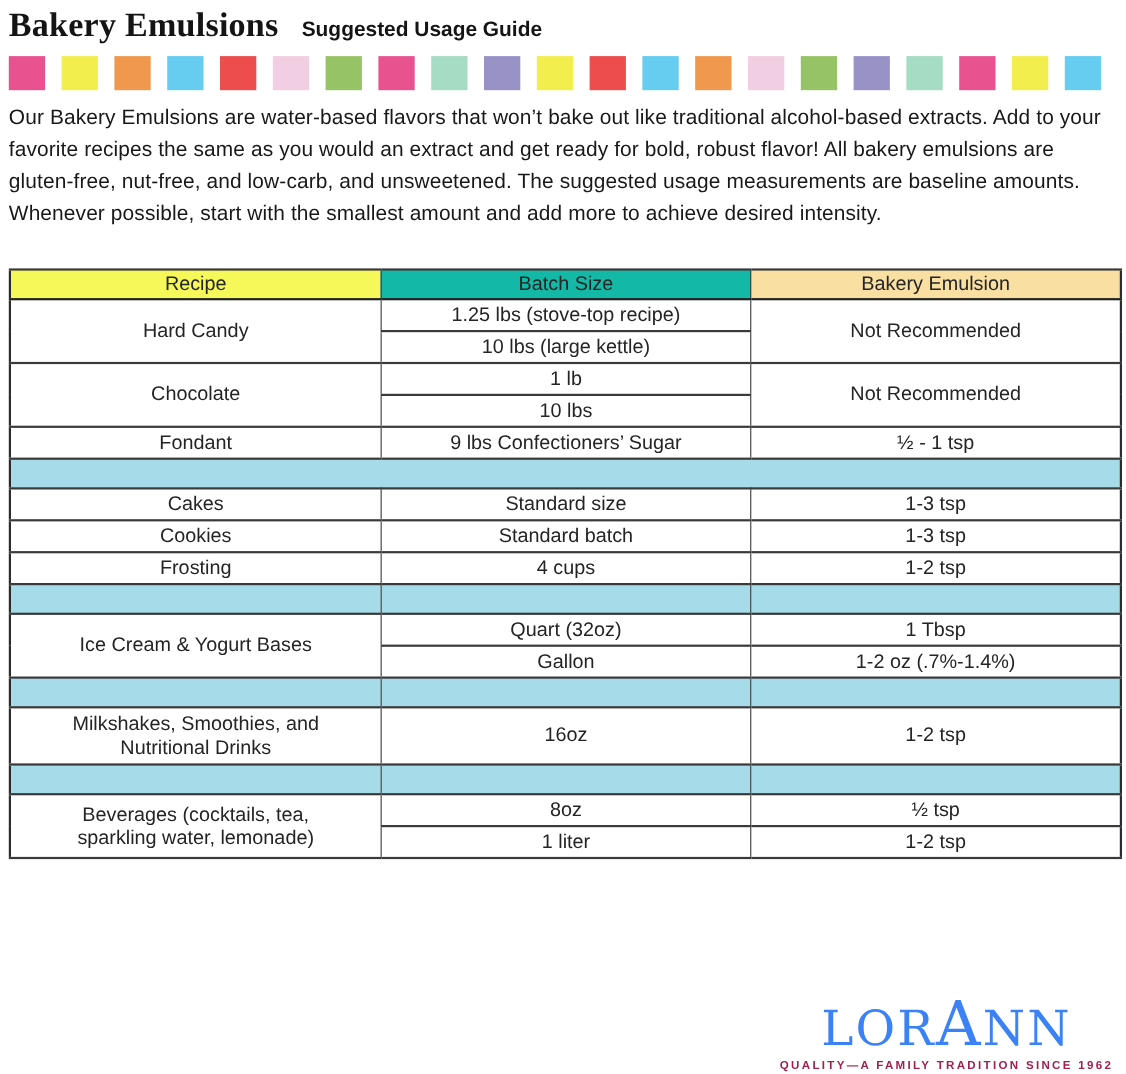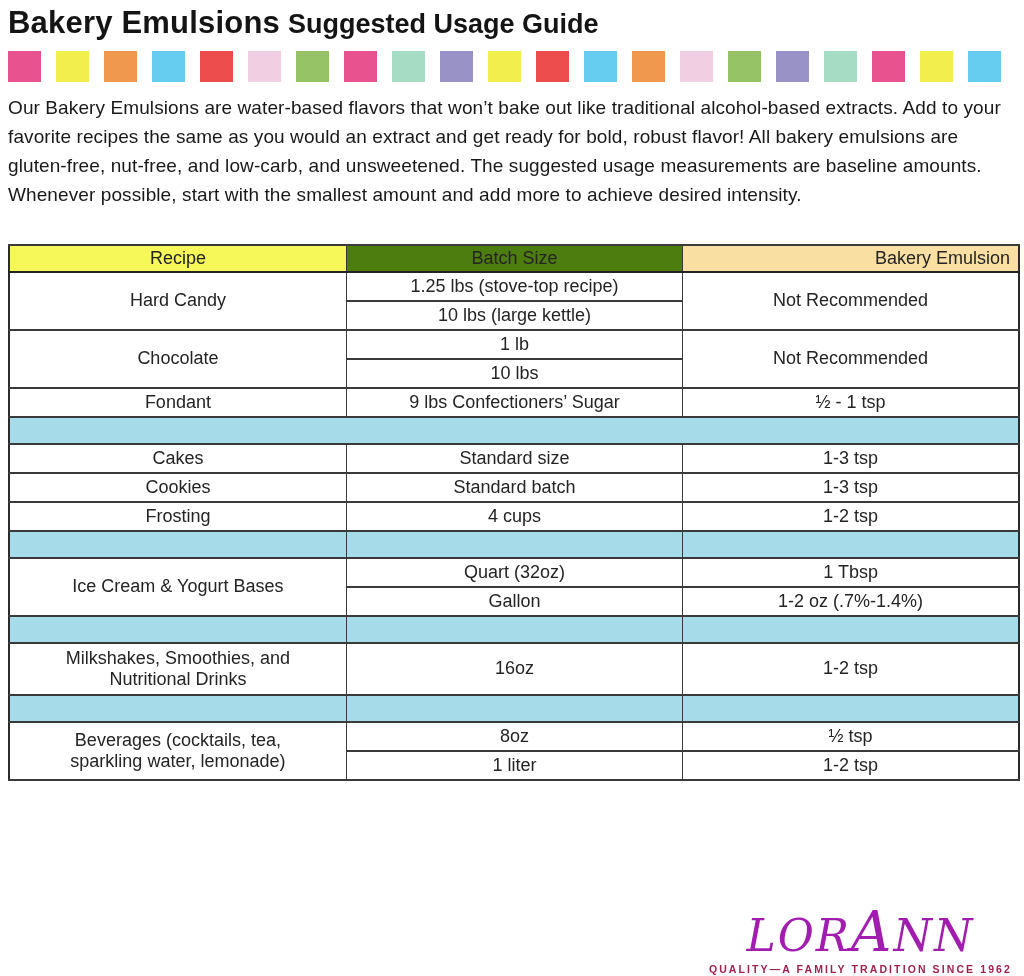--- a/index.html
+++ b/index.html
@@ -9,22 +9,22 @@
     background: #ffffff;
     font-family: "Liberation Sans", sans-serif;
     color: #1f1f1f;
     position: relative;
     overflow: hidden;
   }
   .page { padding: 2px 8px 0 8px; }
 
   
   .title { margin: 2px 0 8px 0; font-weight: 600; color: #141414; }
-  .title-main { font-size: 31px; letter-spacing: 0.2px; }
-  .title-sub  { font-size: 27px; margin-left: 8px; }
+  .title-main { font-size: 31px; letter-spacing: 0.2px; font-family: Liberation Serif, serif; }
+  .title-sub  { font-size: 19px; margin-left: 21px; }
 
   
   .strip { display: flex; gap: 15px; margin: 10px 0 12px 0; }
   .sq { width: 33px; height: 31px; flex: 0 0 auto; }
 
   
   .intro {
     font-size: 19px; line-height: 1.52; margin: 6px 0 0 0;
     color: #191919; letter-spacing: 0.1px;
   }
@@ -114,22 +114,22 @@
 
   <table class="usage">
     <colgroup>
         <col style="width:33.4%">
         <col style="width:33.3%">
         <col style="width:33.3%">
       </colgroup>
     <tbody>
       <tr class="head">
         <th style="background-color: rgb(246, 248, 90);">Recipe</th>
-        <th style="background-color: #4d7c0f;">Batch Size</th>
-        <th style="background-color: rgb(250, 223, 163); text-align: right;">Bakery Emulsion</th>
+        <th style="background-color: #14b8a6;">Batch Size</th>
+        <th style="background-color: rgb(250, 223, 163);">Bakery Emulsion</th>
       </tr>
 
       <tr class="row">
         <td rowspan="2">Hard Candy</td>
         <td class="tb">1.25 lbs (stove-top recipe)</td>
         <td rowspan="2">Not Recommended</td>
       </tr>
       <tr class="row">
         <td class="tt">10 lbs (large kettle)</td>
       </tr>
@@ -210,17 +210,17 @@
       </tr>
       <tr class="row">
         <td class="tt">1 liter</td>
         <td class="tt">1-2 tsp</td>
       </tr>
     </tbody>
   </table>
 
 
   <div class="logo">
-    <div class="wordmark" style="color: #a21caf; font-style: italic;"><span>LOR</span><span class="big-a">A</span><span>NN</span></div>
+    <div class="wordmark" style="color: #3b82f6;"><span>LOR</span><span class="big-a">A</span><span>NN</span></div>
     <div class="tagline" style="color: rgb(158, 33, 80);">QUALITY—A FAMILY TRADITION SINCE 1962</div>
   </div>
 
 </div>
 
 </body></html>

